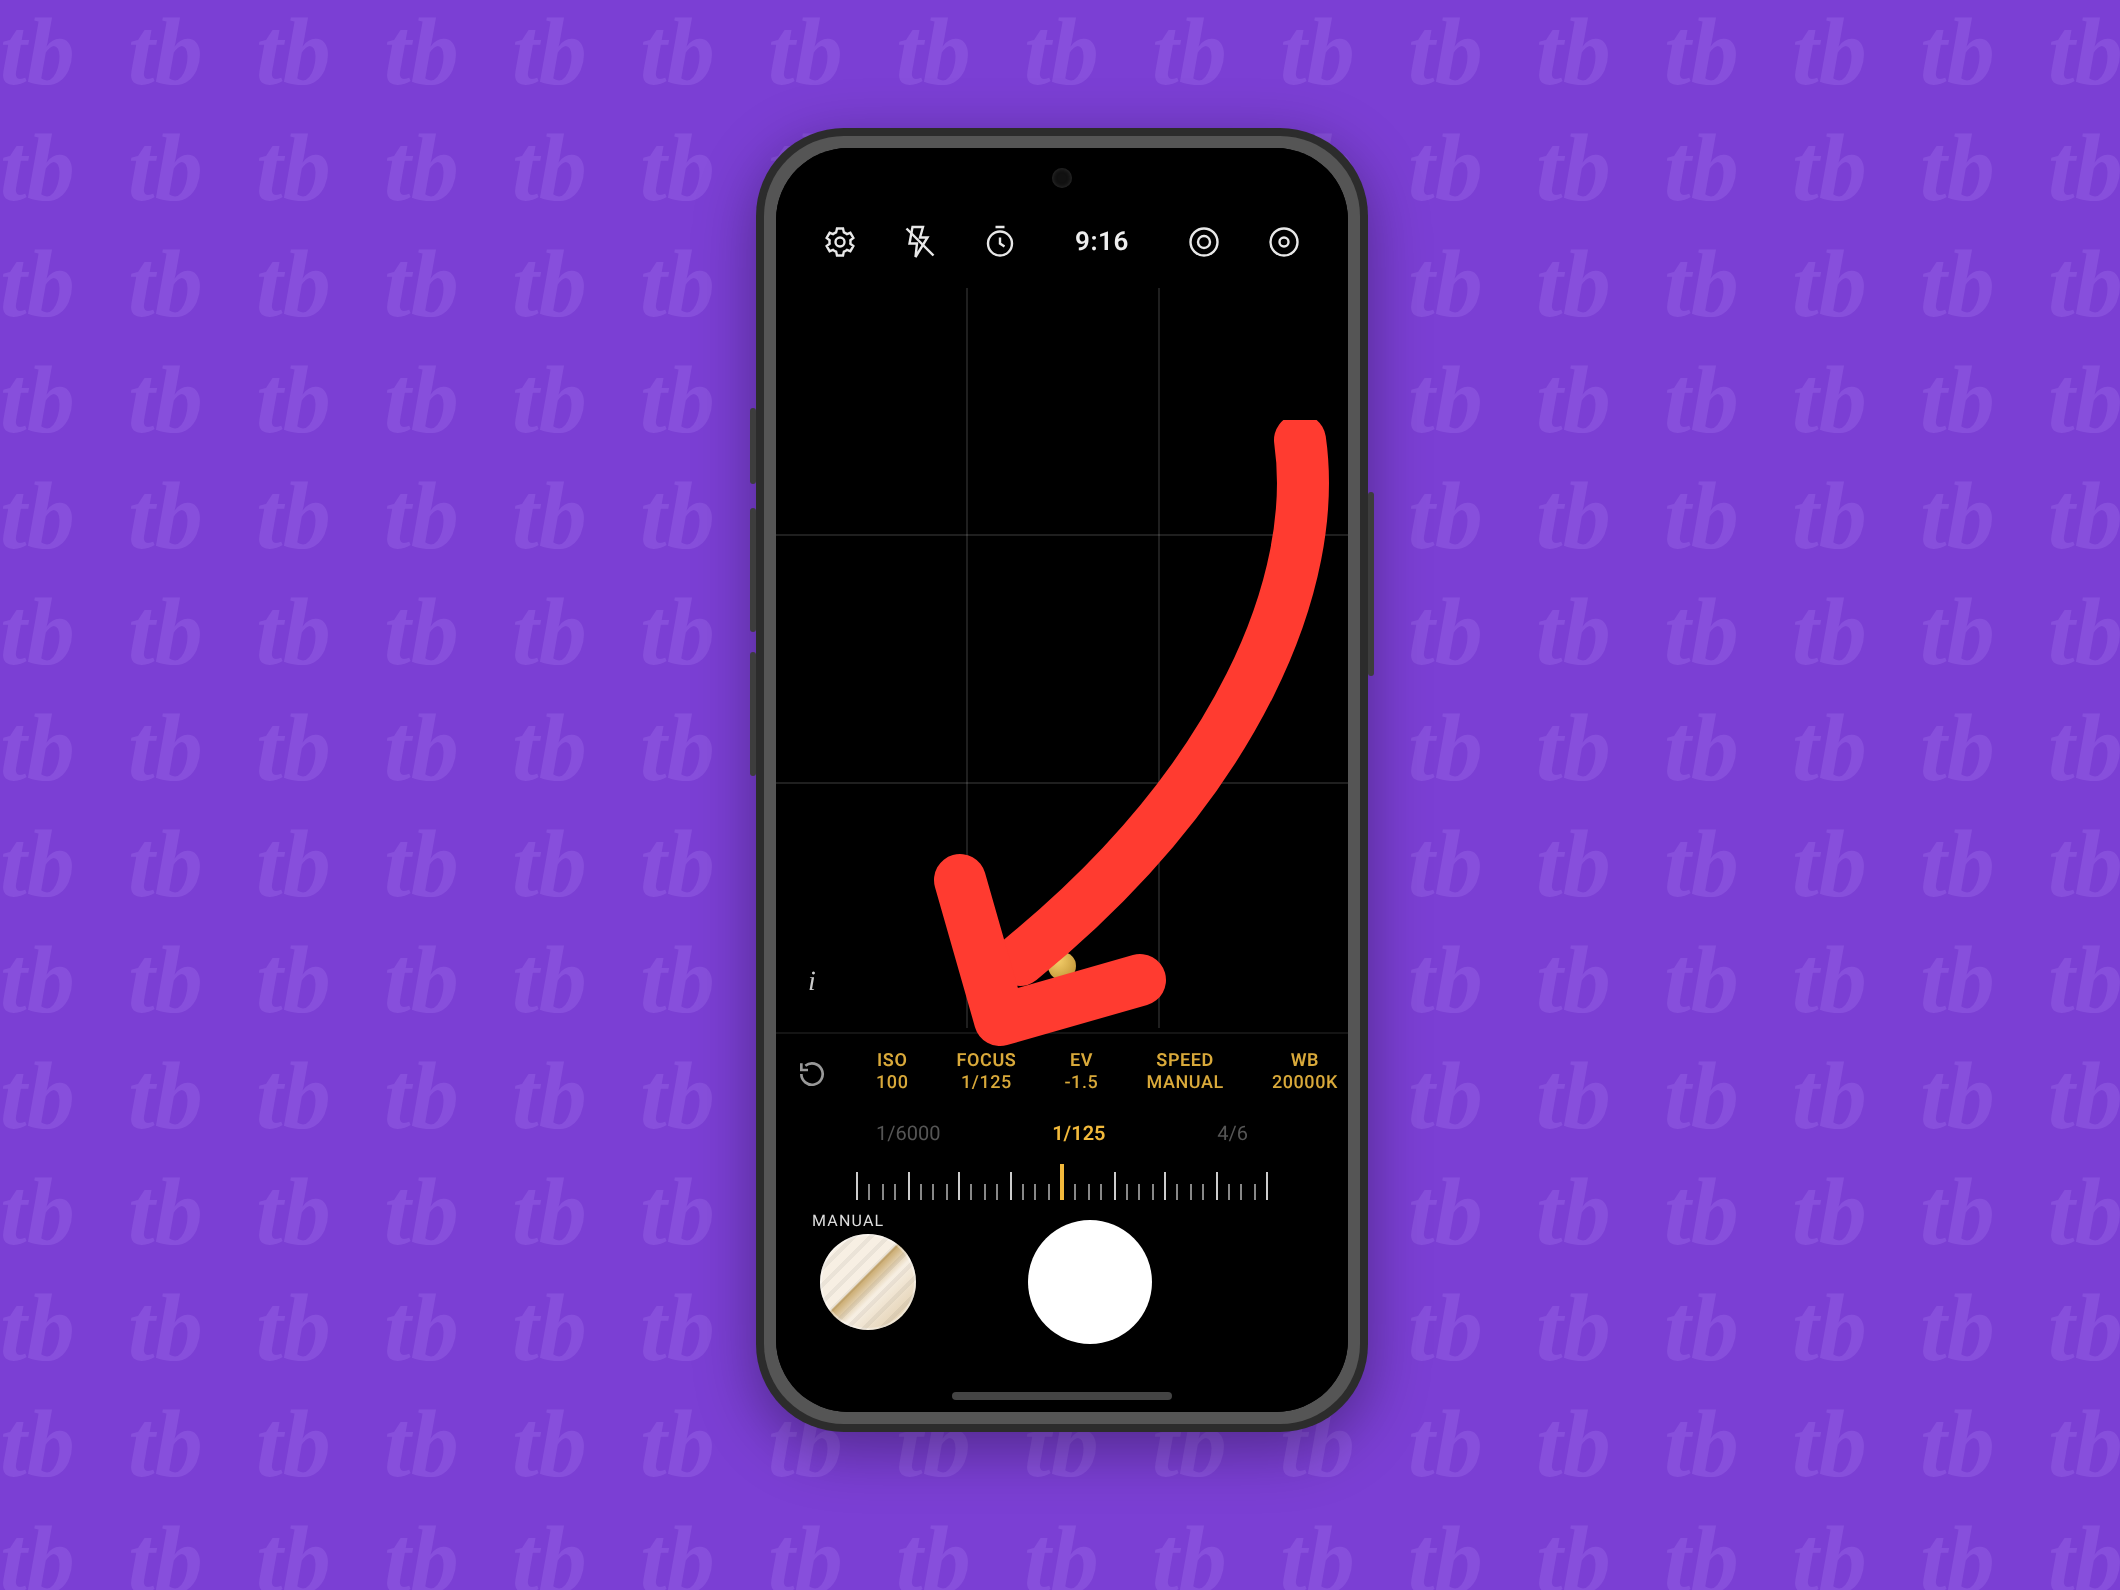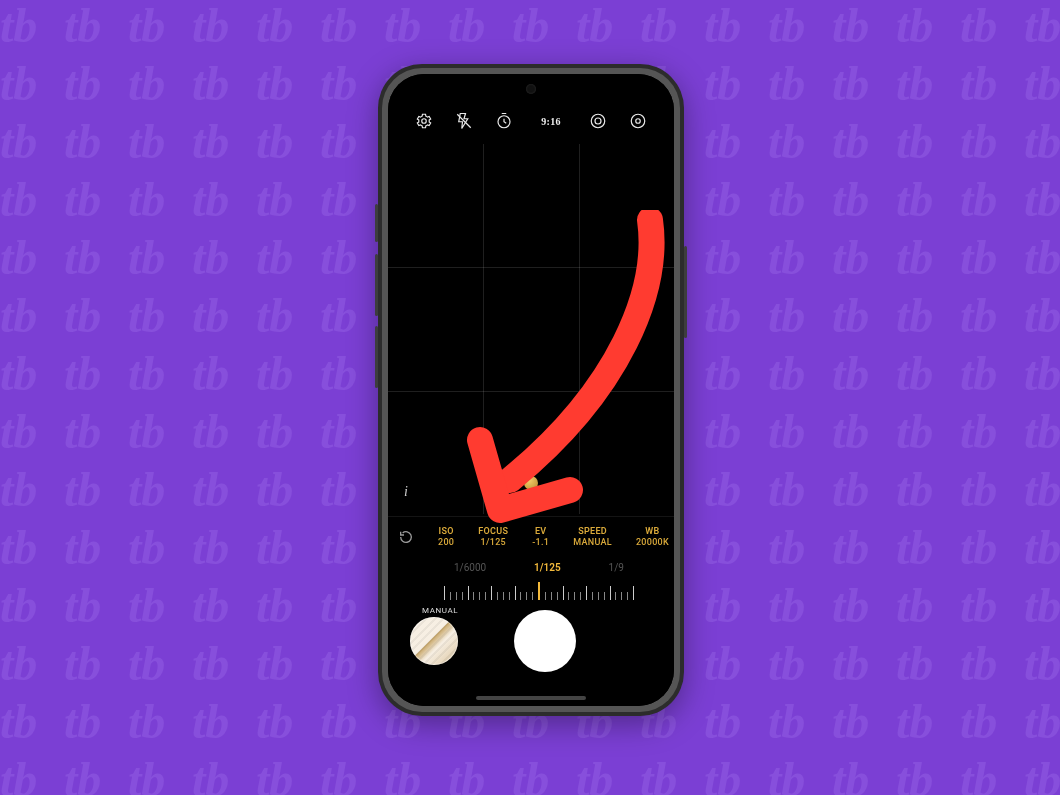--- a/index.html
+++ b/index.html
@@ -89,26 +89,25 @@
     height: 26px;
     display: flex;
     align-items: center;
     justify-content: center;
     gap: 22px;
     color: #e8e8e8;
   }
   .top-icon { width: 18px; height: 18px; display:flex; align-items:center; justify-content:center; }
   .top-icon svg { width: 18px; height: 18px; stroke: #e8e8e8; fill:none; stroke-width:1.6; }
   .ratio-pill {
-    font-size: 10px;
+    font-size: 13px;
     font-weight: 600;
     padding: 2px 6px;
     color: #eee;
     letter-spacing: .3px;
-    font-family: Liberation Serif, serif;
   }
 
   
   .viewfinder {
     position: absolute;
     top: 70px;
     left: 0;
     right: 0;
     height: 370px;
     background: #000;
@@ -171,21 +170,21 @@
     color: #d9a93a;
     font-weight: 600;
   }
   .param .label { display:block; }
   .param .value { display:block; font-weight: 500; margin-top:1px; }
 
   
   .slider-area {
     position: absolute;
     top: 486px;
-    left: 16px;
+    left: 0;
     right: 0;
     height: 60px;
     text-decoration: underline;
   }
   .slider-labels {
     position: absolute;
     top: 2px;
     left: 0; right: 0;
     display:flex;
     justify-content: space-between;
@@ -345,45 +344,45 @@
         </div>
 
         <div class="params">
           <span class="reset-btn">
             <svg viewBox="0 0 24 24">
                 <path d="M4 12a8 8 0 1 0 3-6.2M4 4v5h5"></path>
               </svg>
           </span>
           <div class="param" style="width:34px">
             <span class="label">ISO</span>
-            <span class="value">200</span>
+            <span class="value">100</span>
           </div>
           <div class="param" style="width:40px">
             <span class="label">FOCUS</span>
             <span class="value">1/125</span>
           </div>
           <div class="param" style="width:30px">
             <span class="label">EV</span>
-            <span class="value">-1.1</span>
+            <span class="value">-1.5</span>
           </div>
           <div class="param" style="width:48px">
             <span class="label">SPEED</span>
             <span class="value">MANUAL</span>
           </div>
           <div class="param" style="width:44px">
             <span class="label">WB</span>
             <span class="value">20000K</span>
           </div>
         </div>
 
         <div class="slider-area">
           <div class="slider-labels">
             <span class="dim">1/6000</span>
             <span class="active">1/125</span>
-            <span class="dim">1/9</span>
+            <span class="dim">4/6</span>
           </div>
           <div class="ticks">
 
             <span class="tall"></span>
               <span class="short"></span>
               <span class="short"></span>
               <span class="short"></span>
             <span class="tall"></span>
               <span class="short"></span>
               <span class="short"></span>

